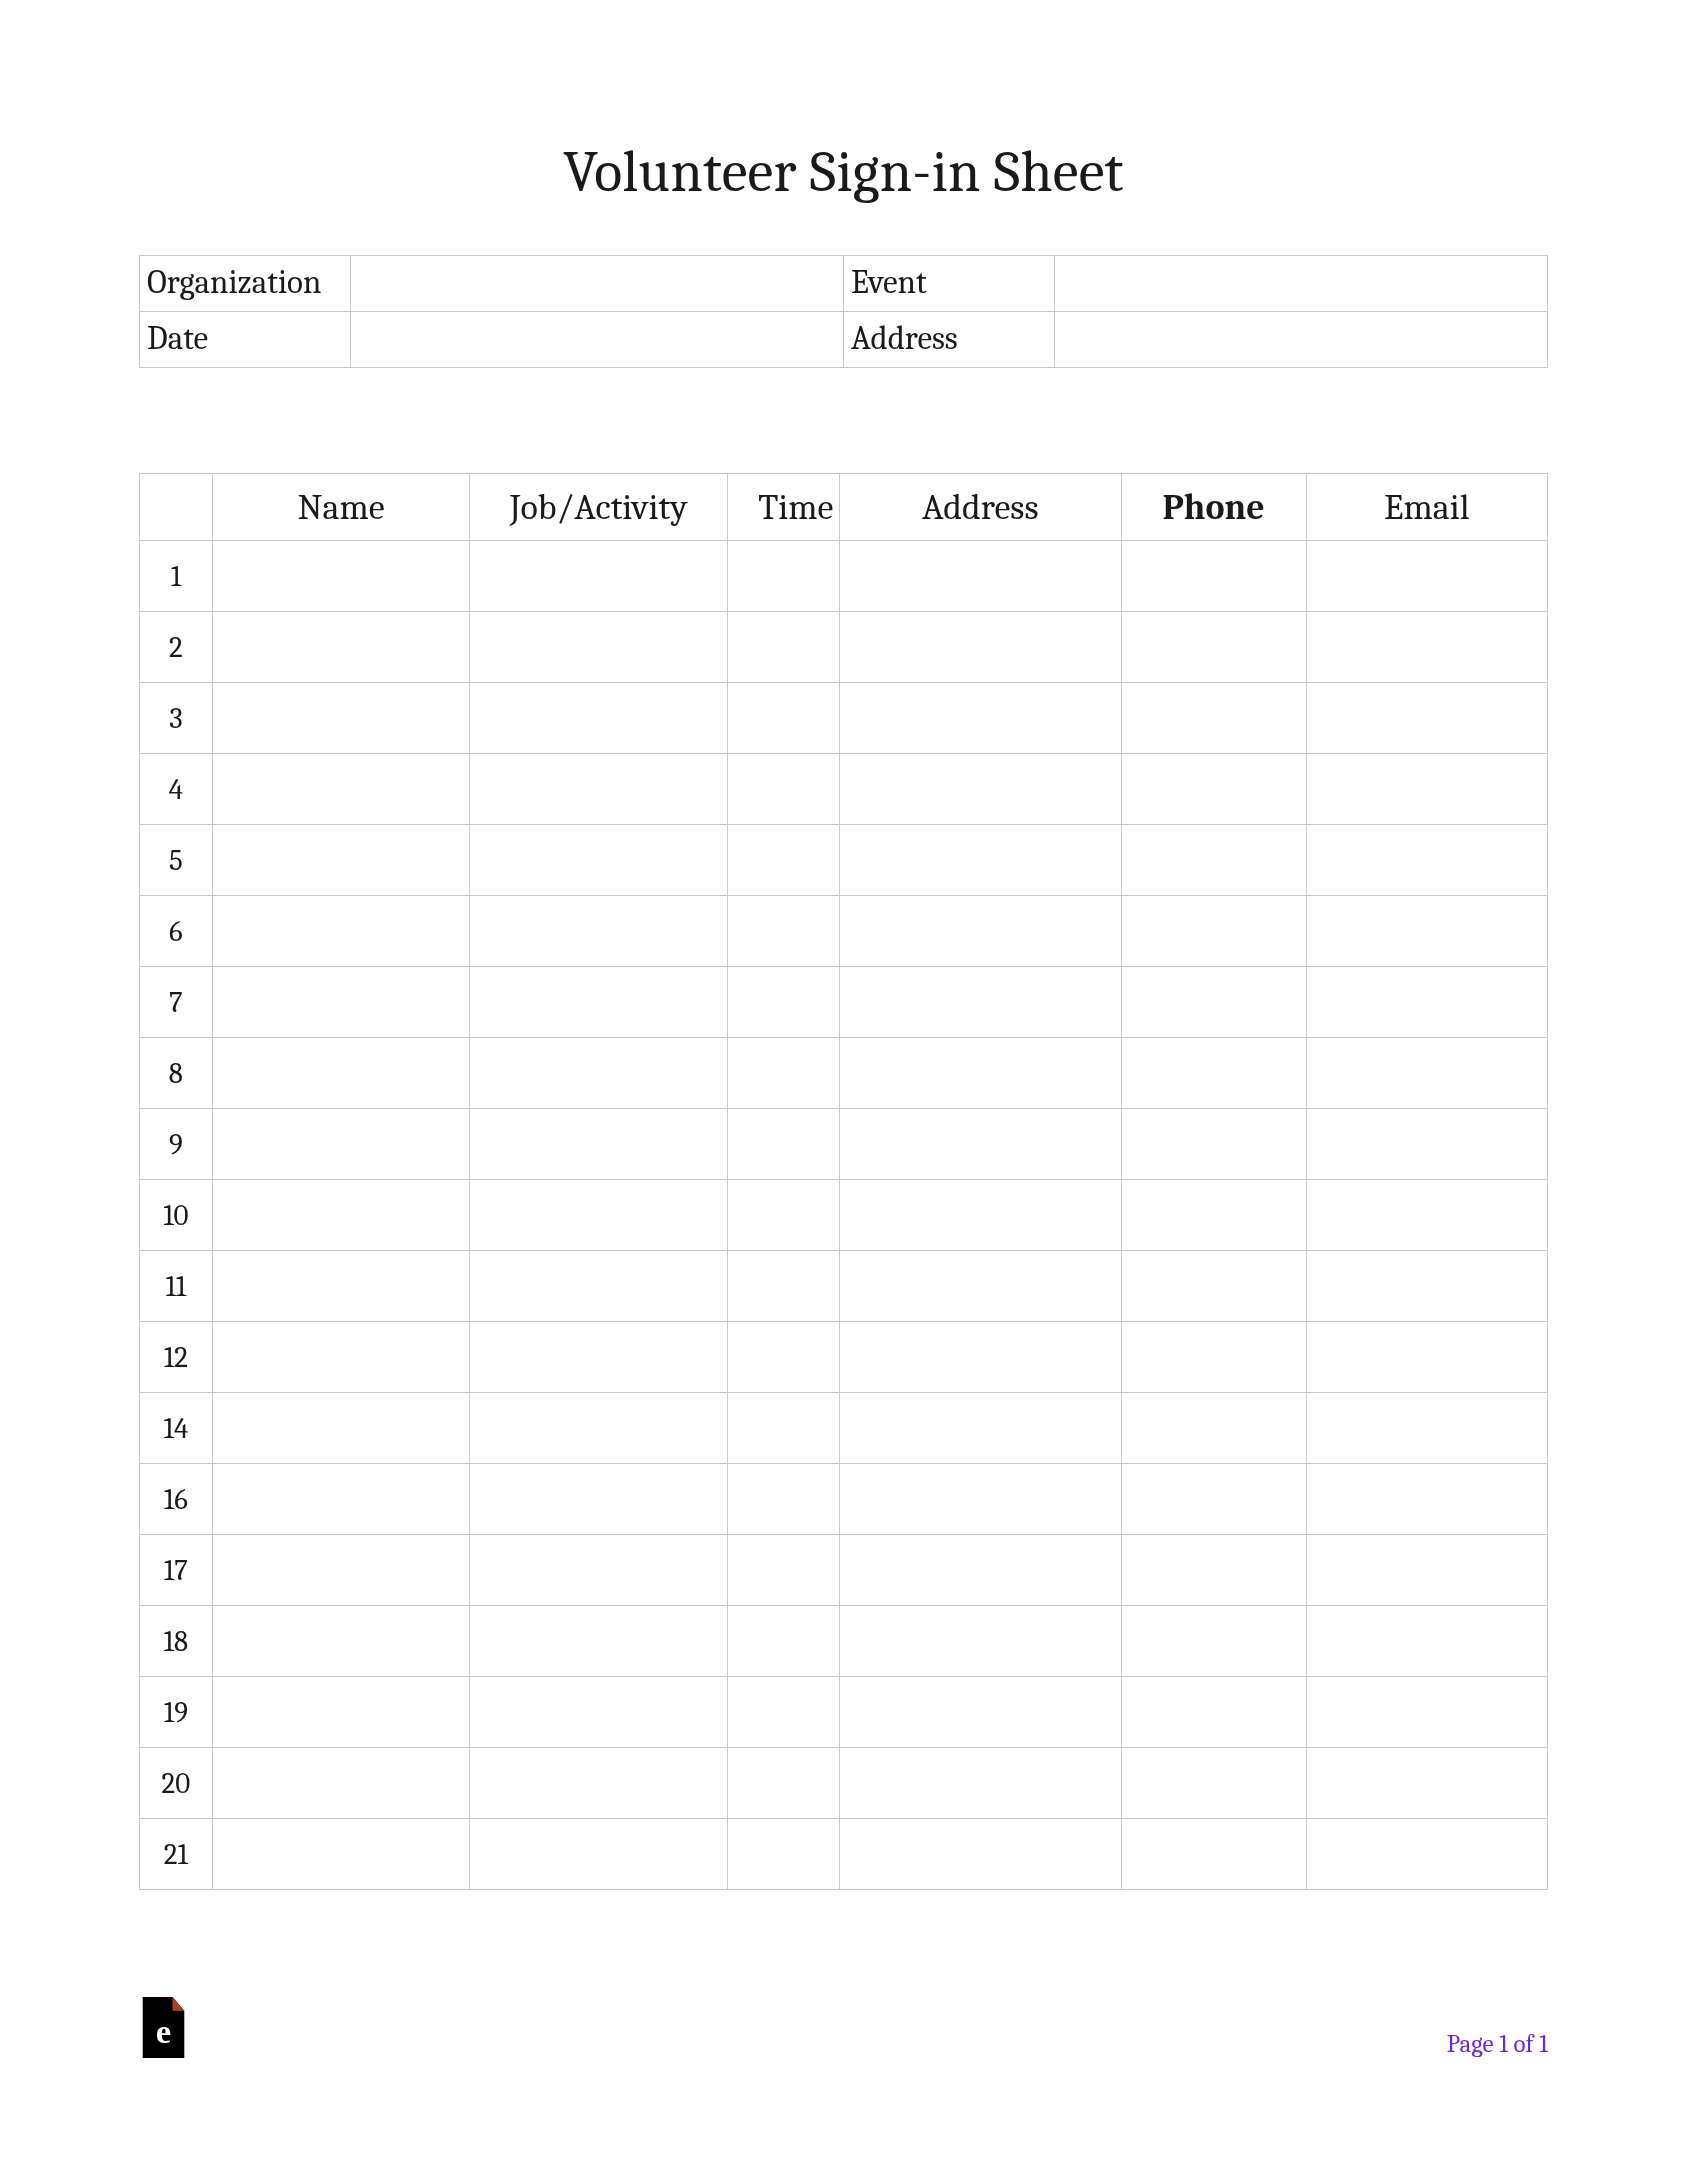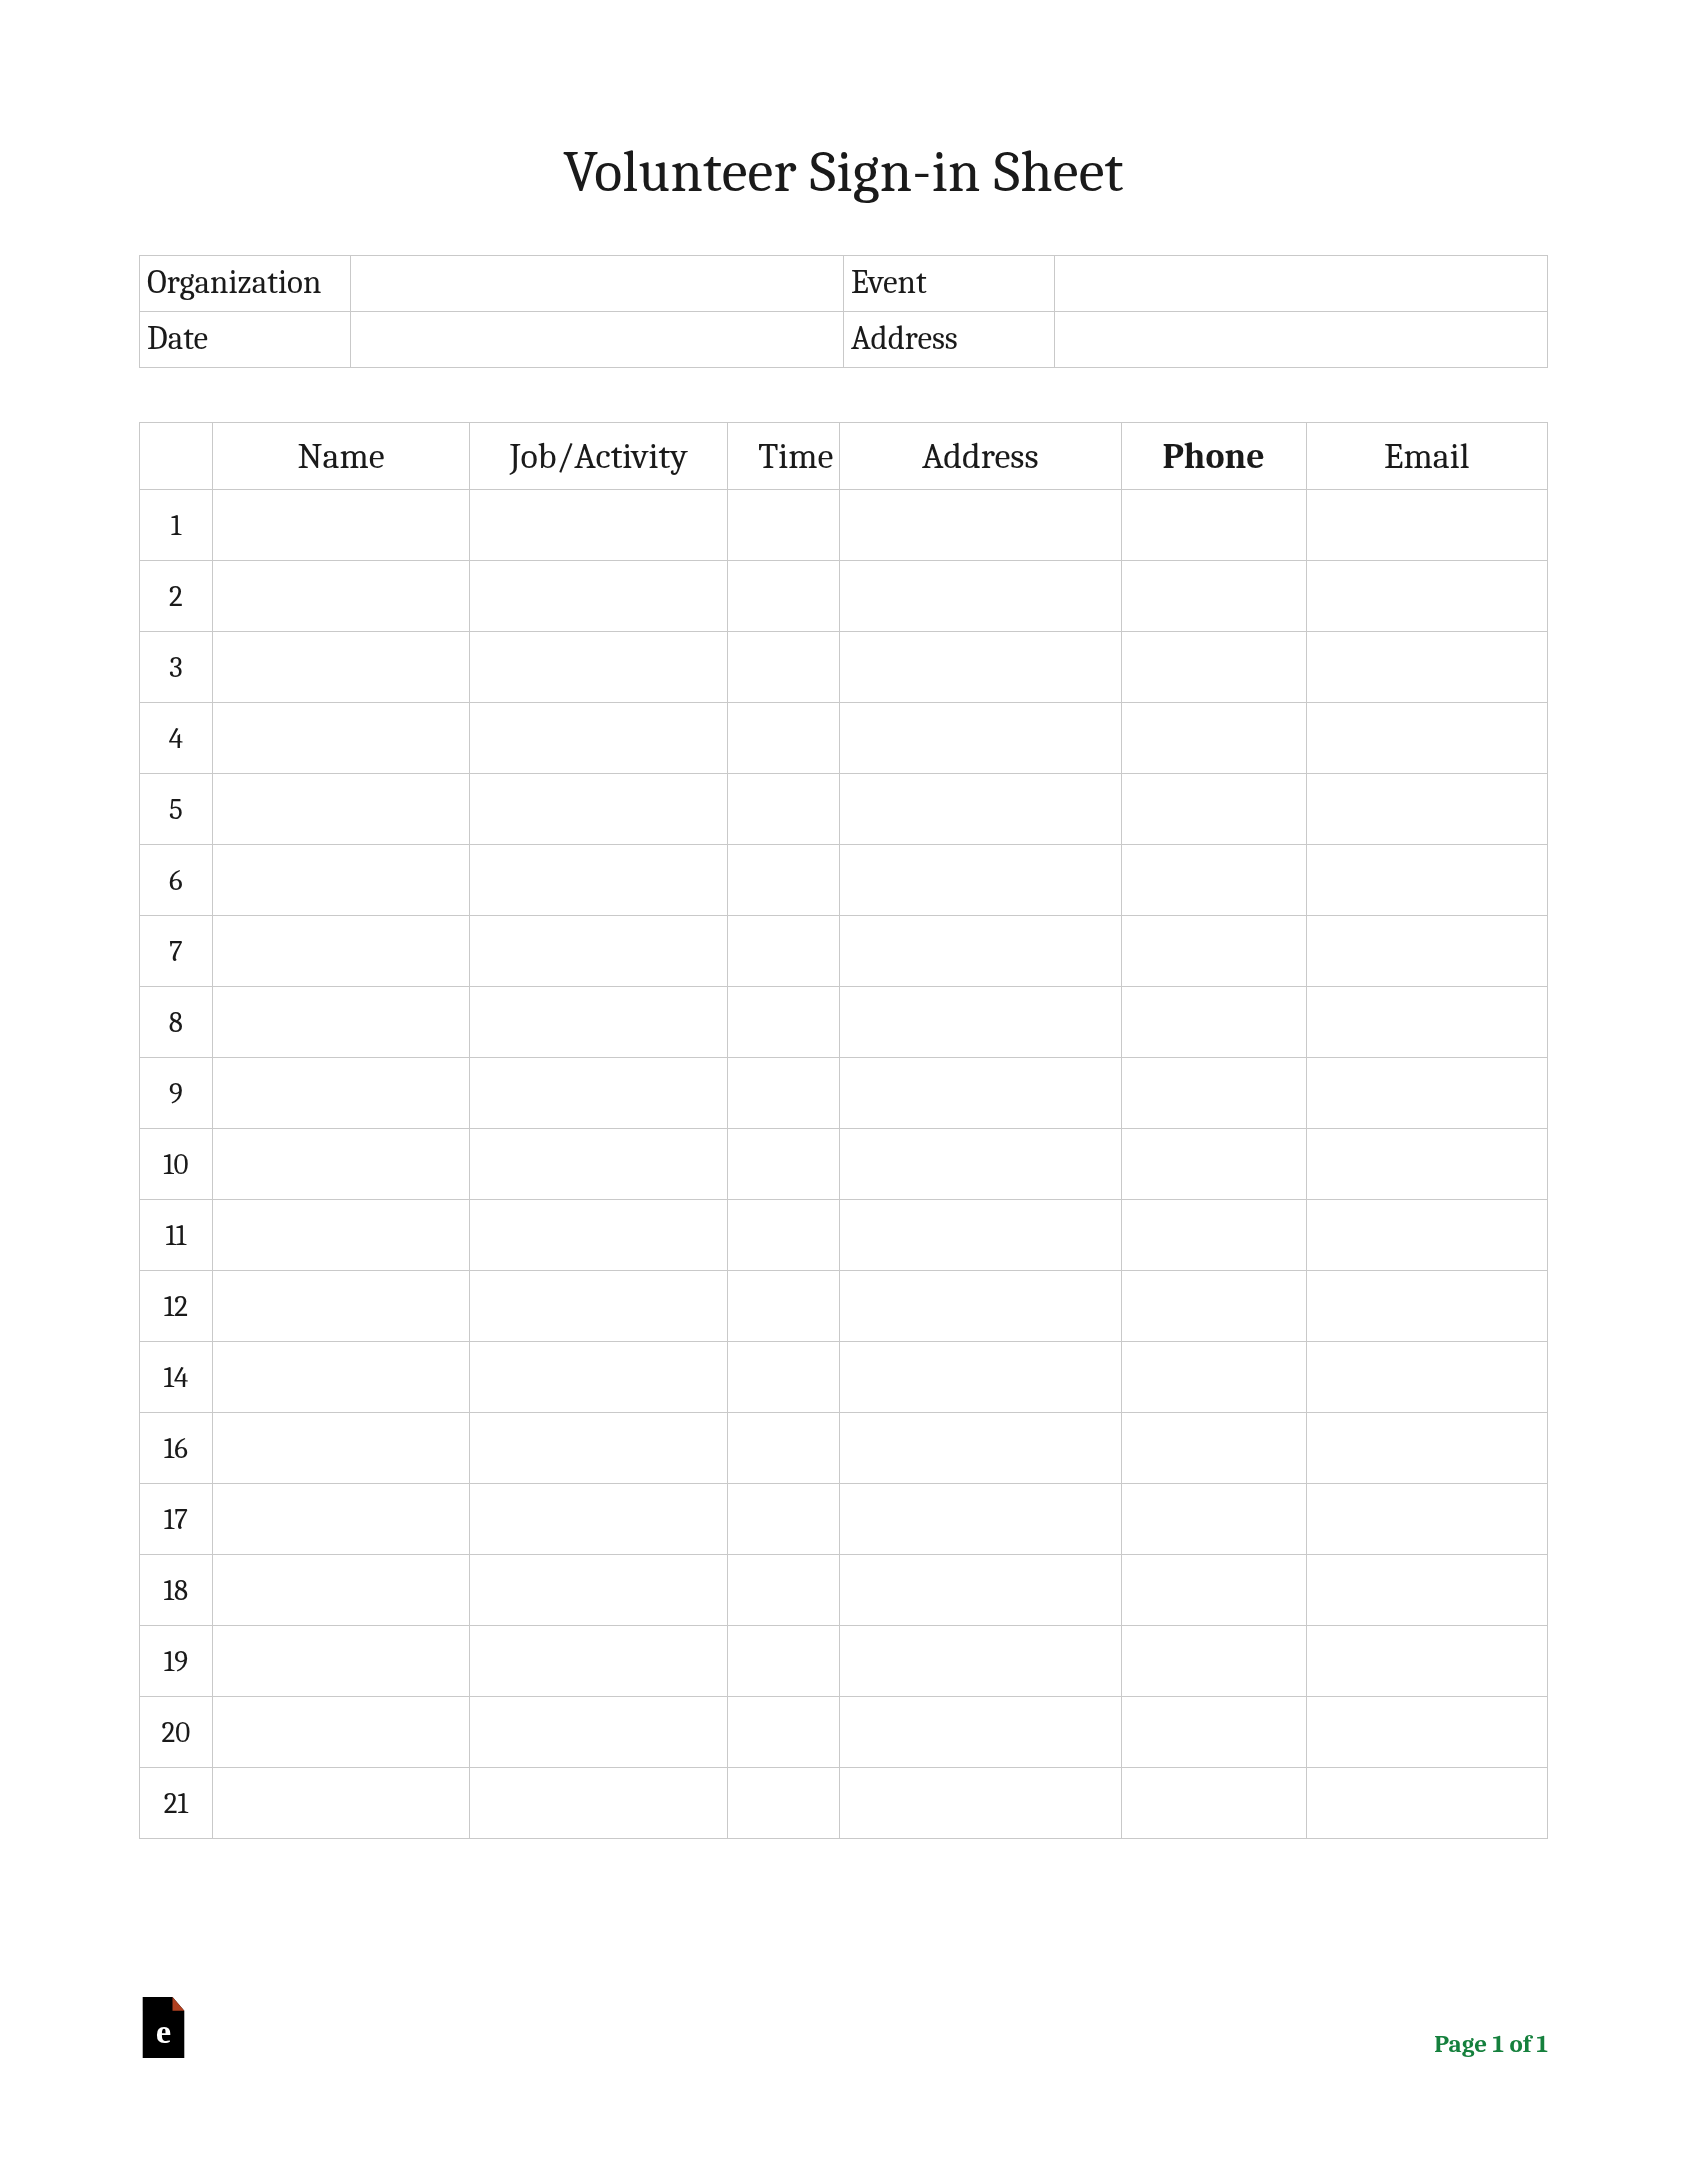--- a/index.html
+++ b/index.html
@@ -32,21 +32,21 @@
     border: 1.4px solid #c9c9c9;
     font-size: 33px;
     padding: 4.2px 7px 7px 7px;
     height: 56px;
     vertical-align: middle;
   }
   .info-table .label-cell { width: 15%; }
   .info-table .value-cell  { width: 35%; }
 
   .sheet-table {
-    margin-top: 54px;
+    margin-top: 105px;
   }
   .sheet-table th, .sheet-table td {
     border: 1.4px solid #c9c9c9;
   }
   .sheet-table th {
     font-weight: 400;
     font-size: 36px;
     padding: 12.5px 5.6px;
     text-align: center;
   }
@@ -73,22 +73,21 @@
     bottom: 125px;
     left: 139px;
     right: 139px;
     display: flex;
     justify-content: space-between;
     align-items: flex-end;
   }
   .page-num {
     font-family: Cambria, Georgia, serif;
     font-size: 25px;
-    color: #15803d;
-    font-weight: bold;
+    color: #6d28d9;
   }
   .logo {
     width: 49px;
     height: 61px;
   }
 </style>
 </head>
 <body>
 
 <div class="page">

